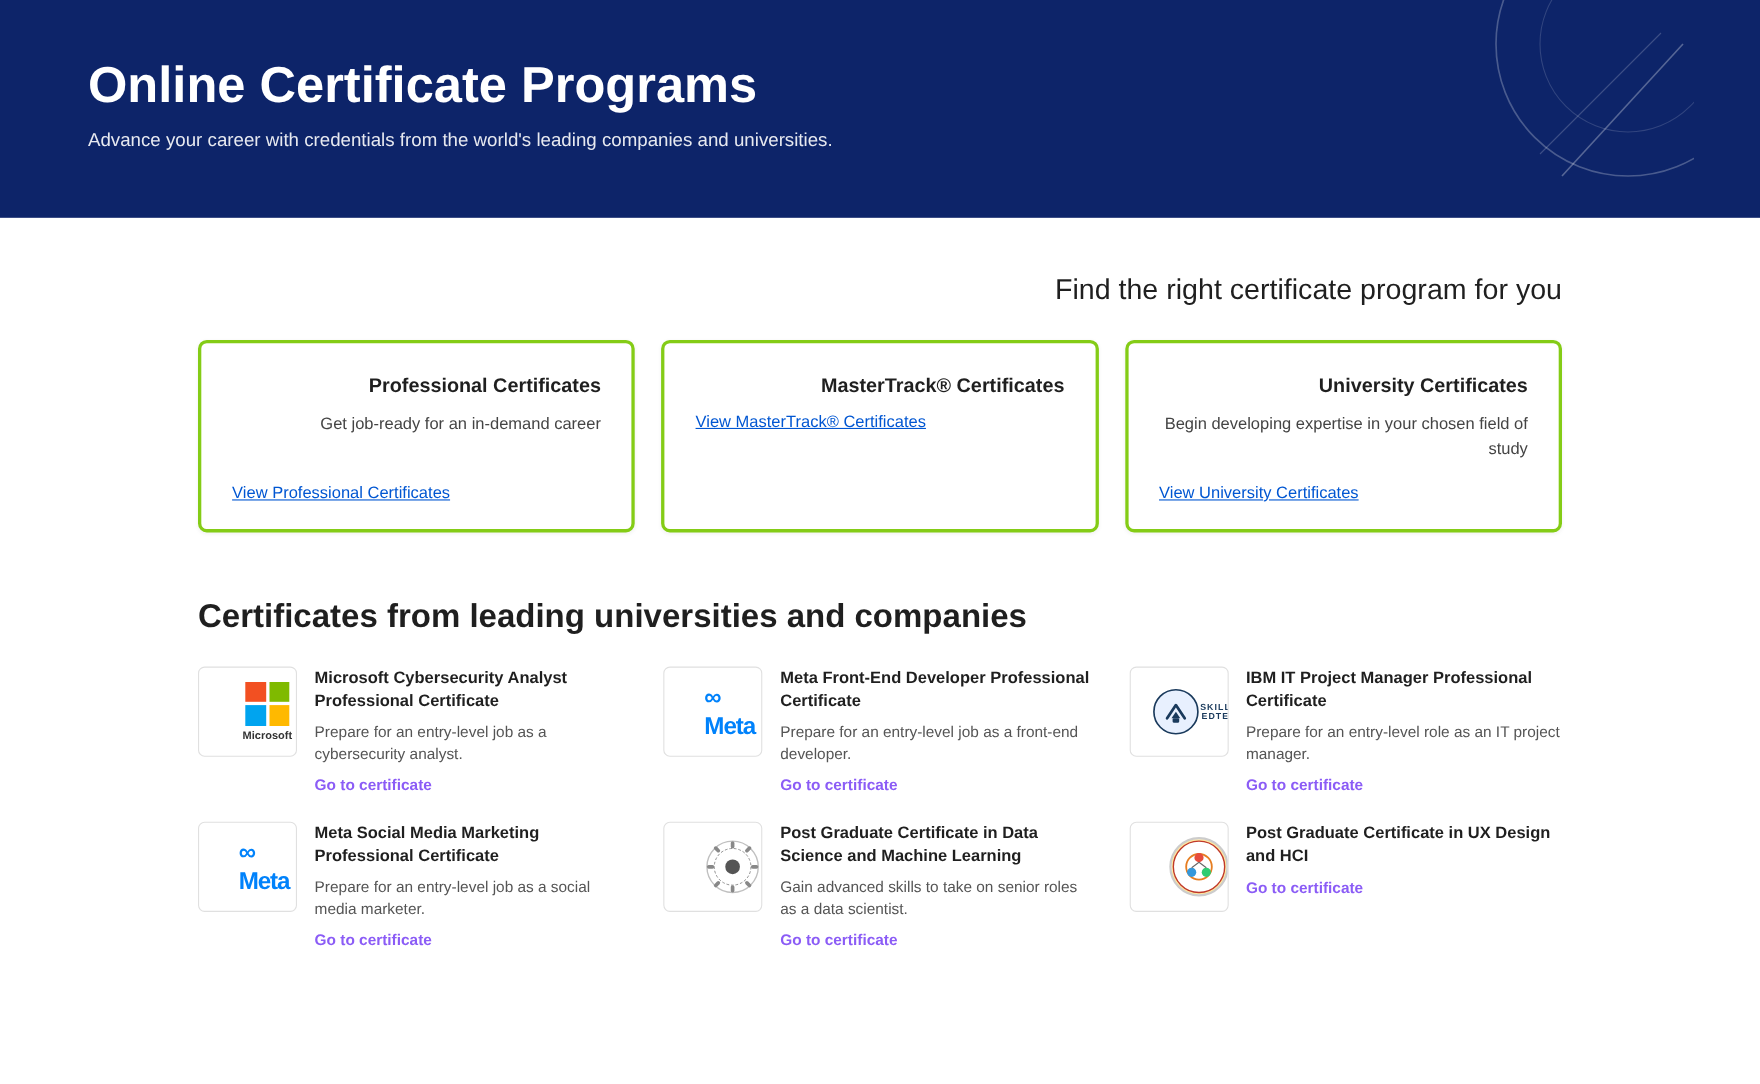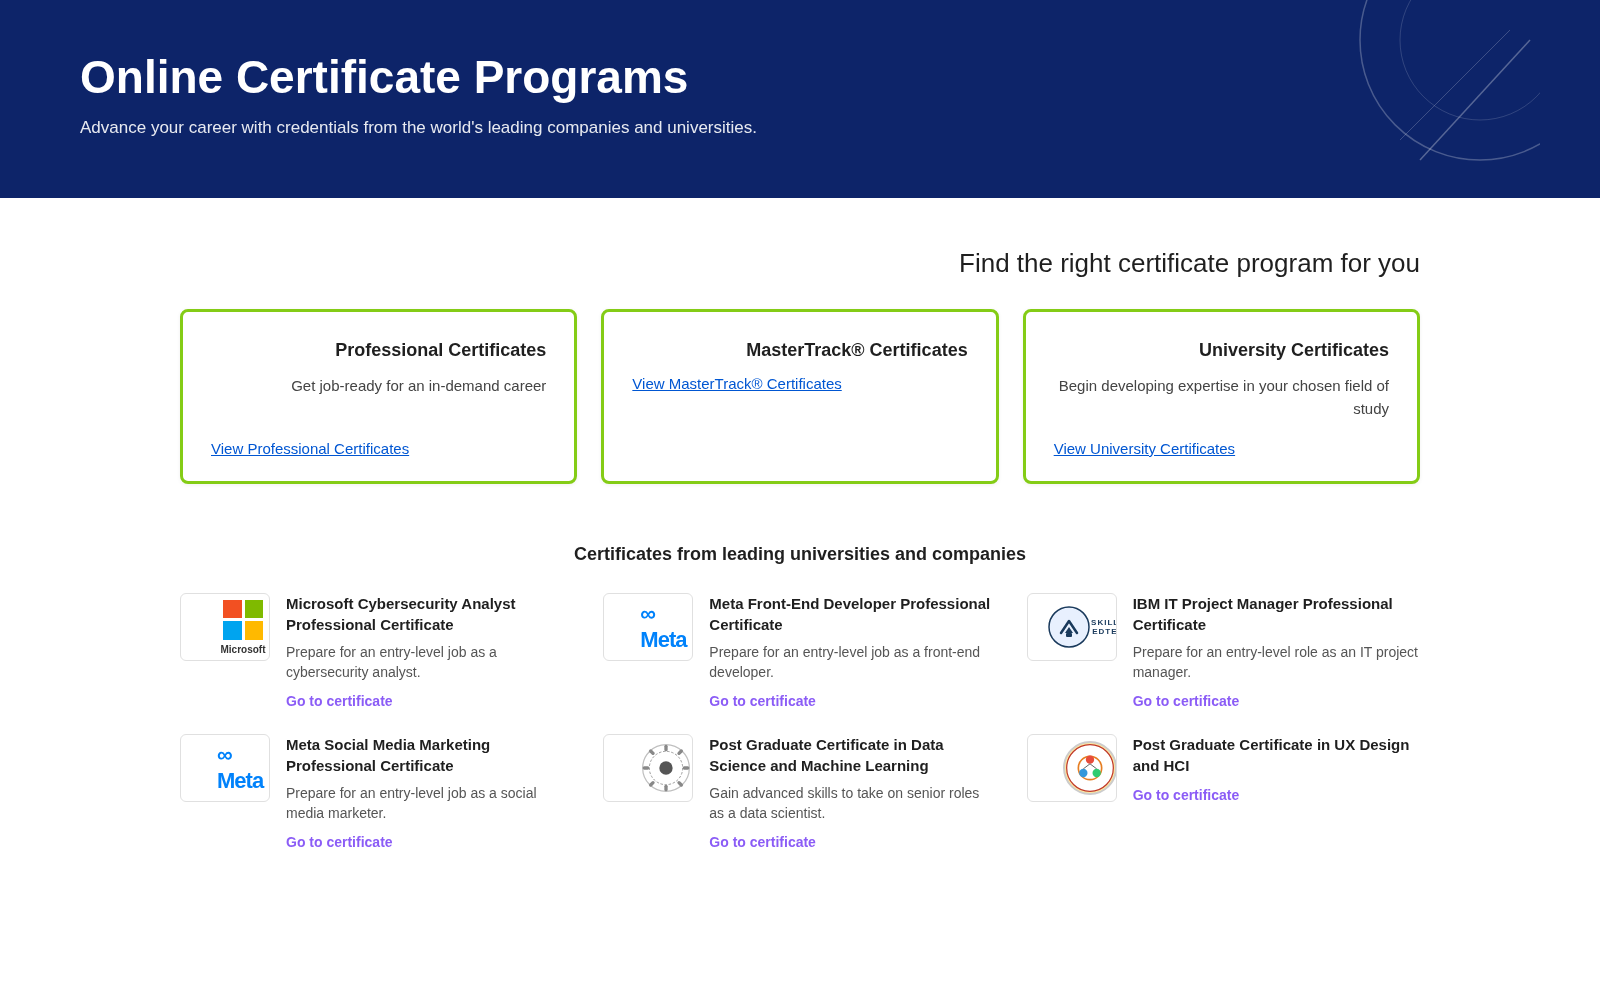--- a/index.html
+++ b/index.html
@@ -86,42 +86,41 @@
       font-size: 15px;
       font-weight: 500;
       text-decoration: underline;
       cursor: pointer;
       width: fit-content;
     }
 
     
     .leading-section { }
     .leading-title {
-      font-size: 18px;
+      font-size: 30px;
       font-weight: 700;
       margin-bottom: 28px;
       color: #1f1f1f;
-      text-align: center;
     }
 
     
     .cert-grid {
       display: grid;
       grid-template-columns: repeat(3, 1fr);
       gap: 24px 30px;
     }
     .cert-item {
       display: flex;
       align-items: flex-start;
       gap: 16px;
     }
     .cert-logo-box {
       width: 90px;
       min-width: 90px;
-      height: 68px;
+      height: 82px;
       border: 1px solid #e0e0e0;
       border-radius: 6px;
       display: flex;
       align-items: center;
       justify-content: center;
       overflow: hidden;
       background: #fff;
       padding-left: 36px;
     }
     .cert-info { flex: 1; }

